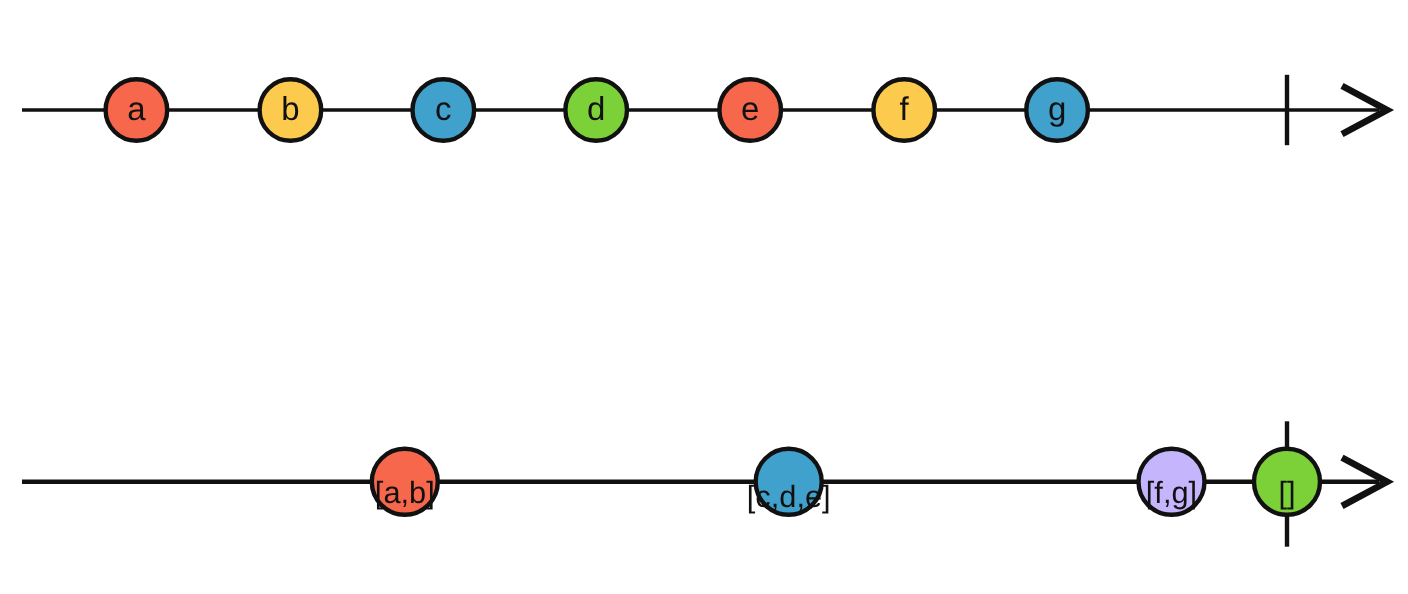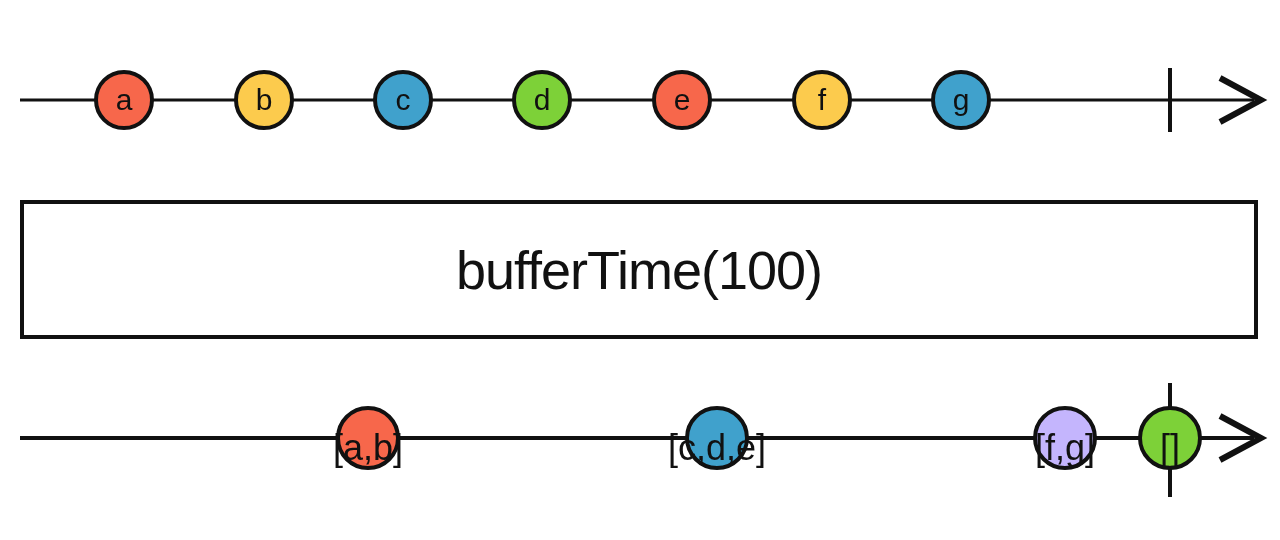--- a/index.html
+++ b/index.html
@@ -30,21 +30,21 @@
     display: flex;
     align-items: center;
     justify-content: center;
   }
   .marble .marble-label {
     white-space: nowrap;
     color: #111111;
     line-height: 1;
   }
   .marble.source-marble .marble-label { font-size: 30px; }
-  .marble.output-marble .marble-label { font-size: 36px; margin-top: 19px; }
+  .marble.output-marble .marble-label { font-size: 28px; margin-top: 19px; }
   .operator-box {
     position: absolute;
     left: 20px;
     top: 200px;
     width: 1238px;
     height: 139px;
     box-sizing: border-box;
     border: 4px solid #111111;
     background: #ffffff;
     display: flex;
@@ -98,16 +98,13 @@
       <div class="marble output-marble" style="width: 64px; height: 64px; left: 685px; top: 406px; background: rgb(64, 161, 204); align-items: flex-end;">
         <span class="marble-label">[c,d,e]</span>
       </div>
       <div class="marble output-marble" style="width: 64px; height: 64px; left: 1033px; top: 406px; background: #c4b5fd;">
         <span class="marble-label">[f,g]</span>
       </div>
       <div class="marble output-marble" style="width: 64px; height: 64px; left: 1138px; top: 406px; background: rgb(125, 209, 56);">
         <span class="marble-label">[]</span>
       </div>
     </div>
-  <div class="operator-box">
-    <span class="operator-label">bufferTime(100)</span>
-  </div>
 </div>
 
 </body></html>

